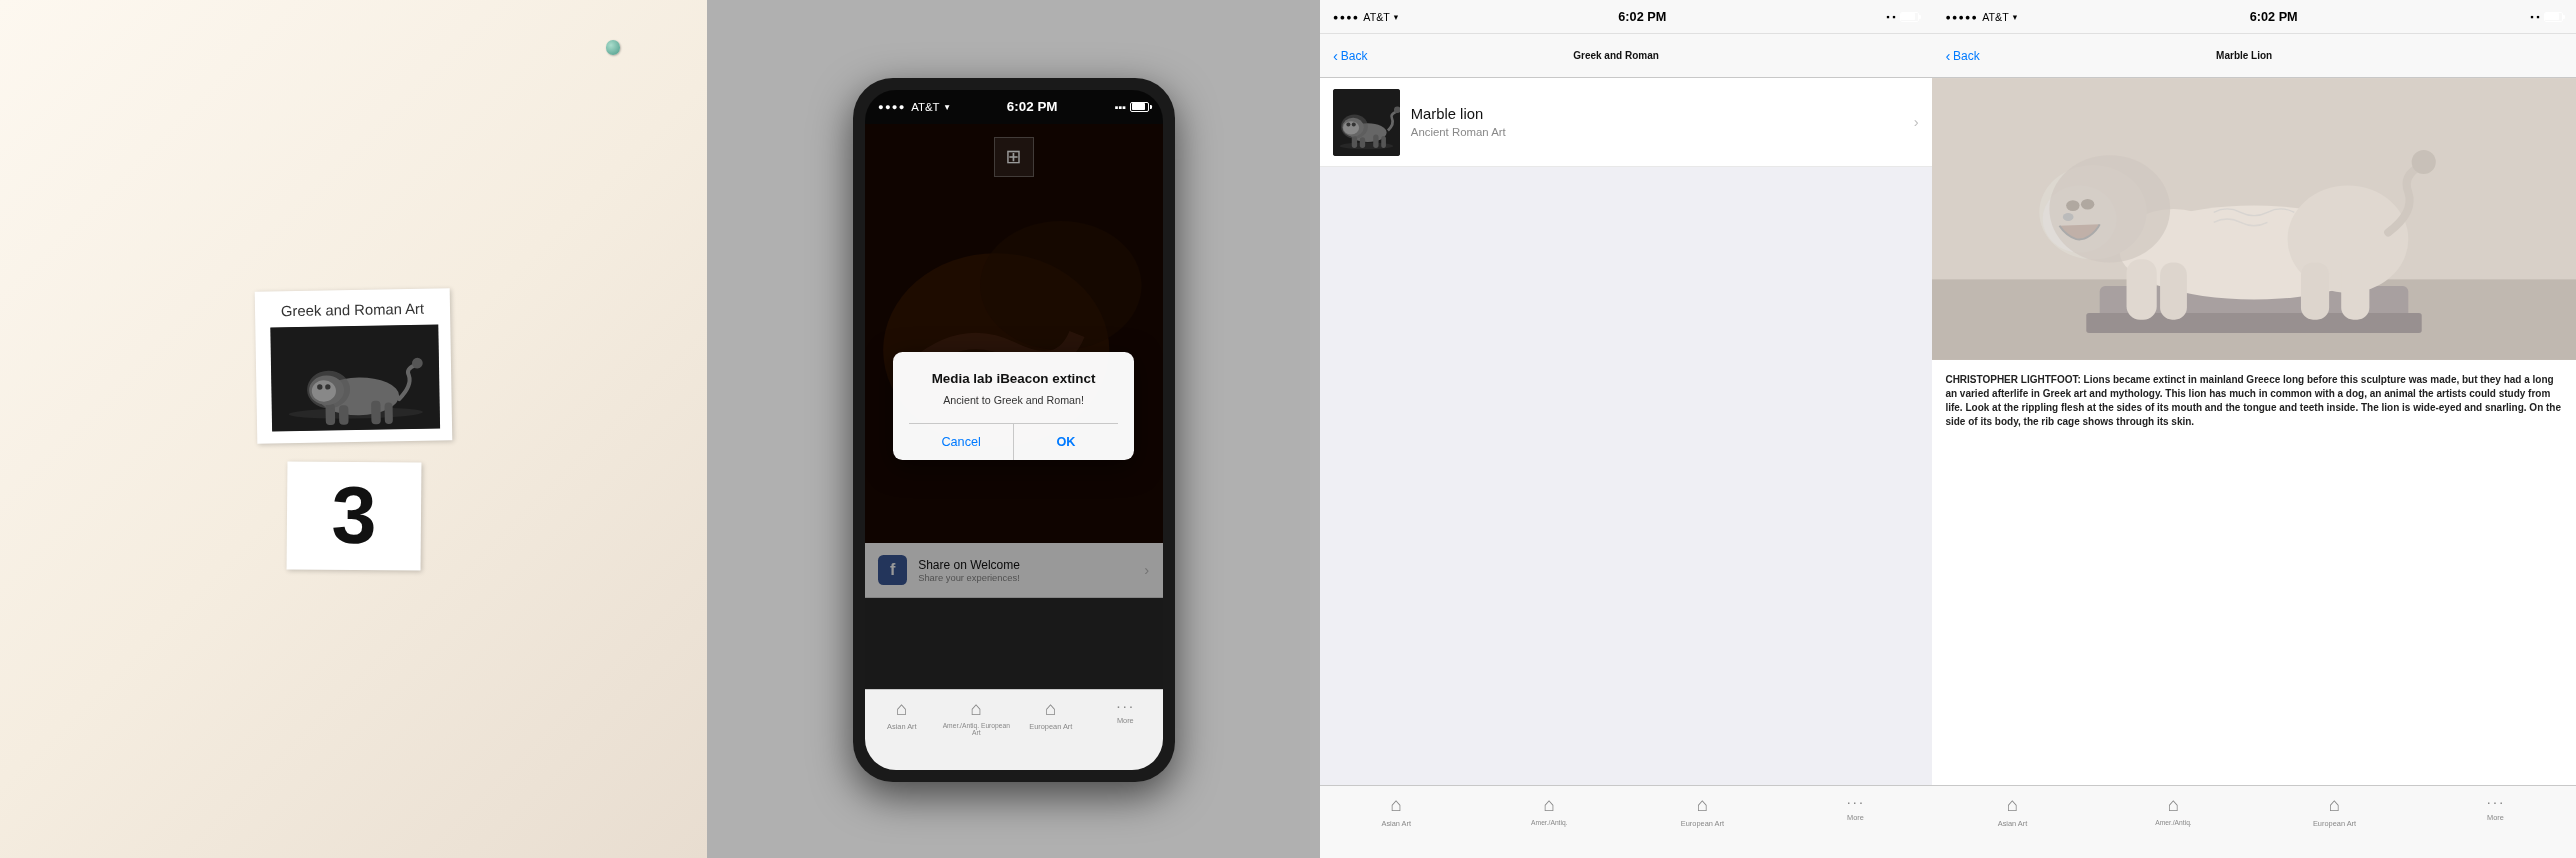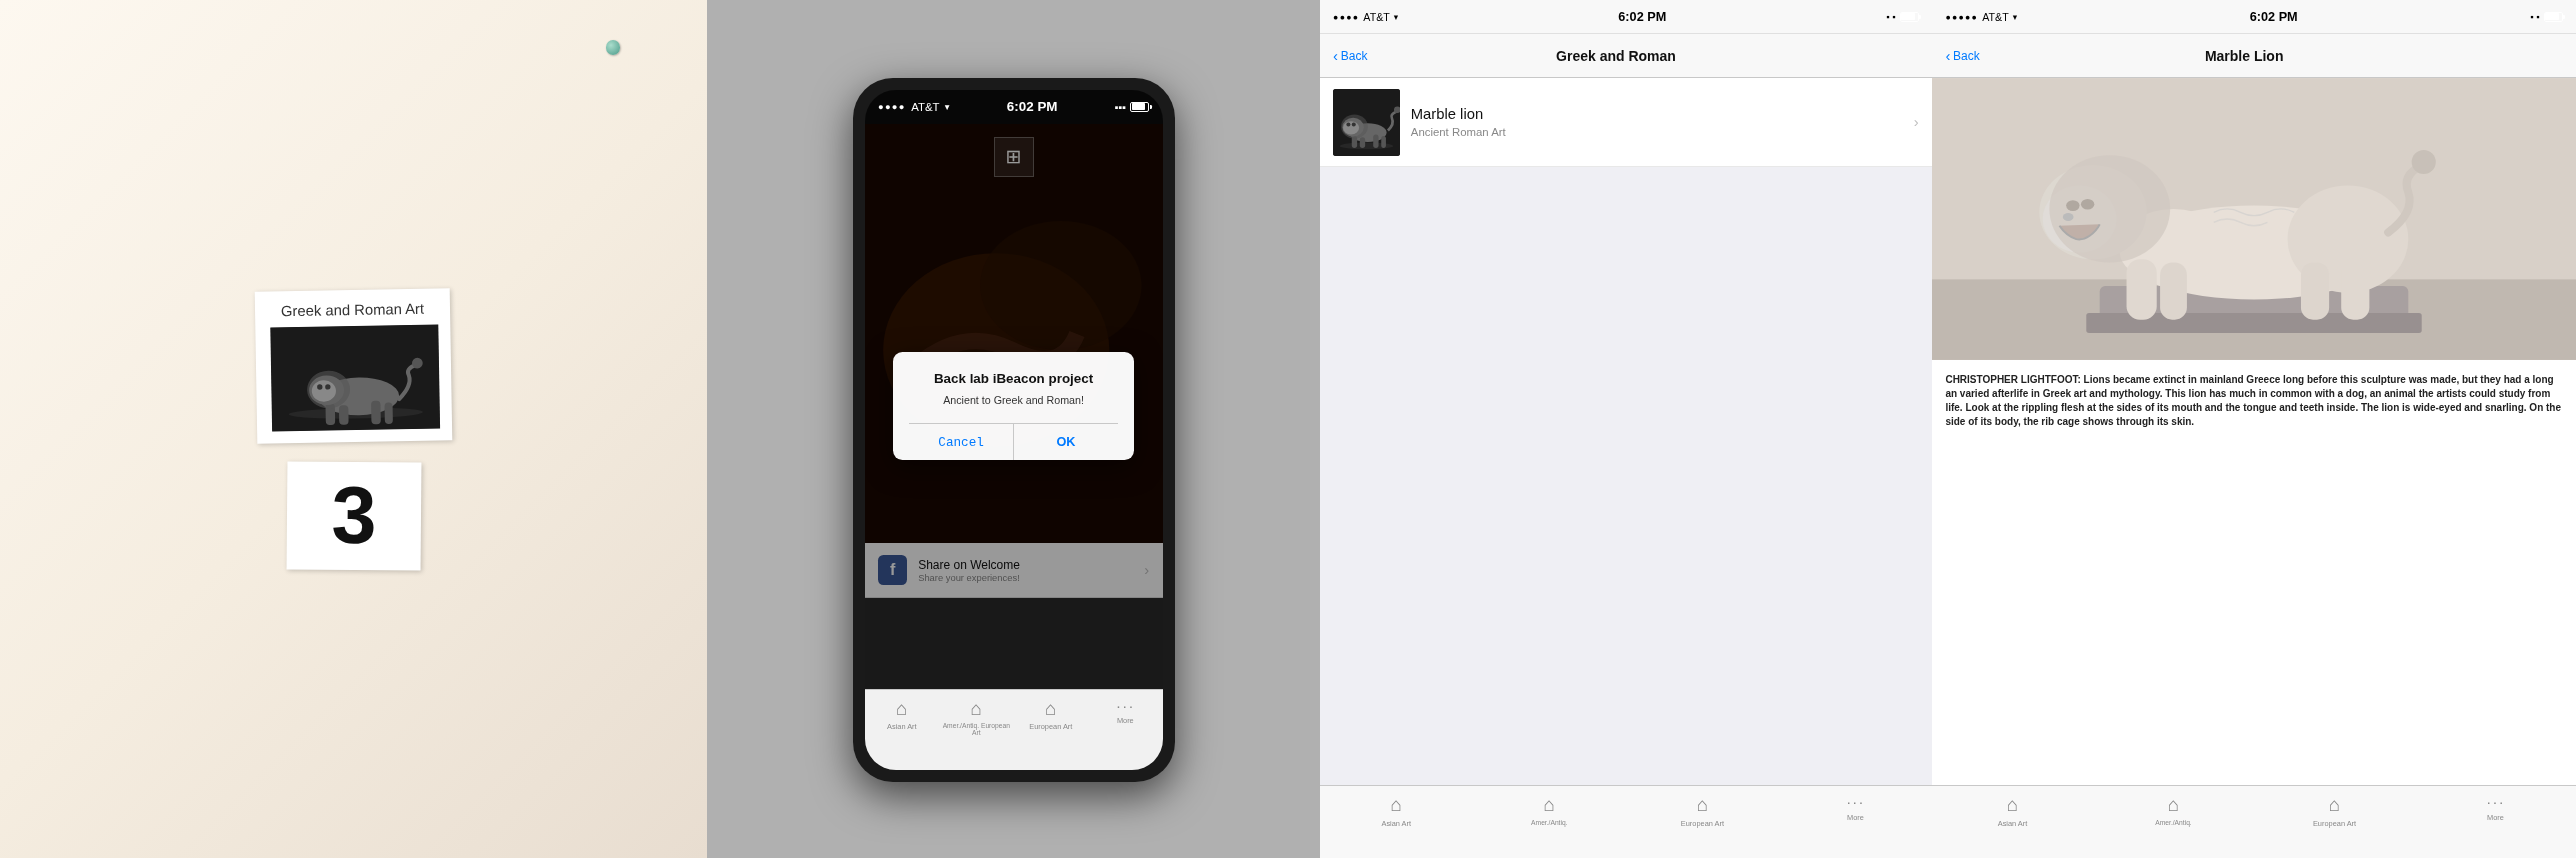--- a/index.html
+++ b/index.html
@@ -239,21 +239,21 @@
       align-items: center;
       justify-content: center;
       font-size: 12.7px;
       cursor: pointer;
       color: #007AFF;
     }
     .alert-btn-divider {
       width: 0.7px;
       background: #c8c8c8;
     }
-    .alert-btn-cancel { font-weight: normal; font-family: Liberation Mono, monospace; }
+    .alert-btn-cancel { font-weight: normal; }
     .alert-btn-ok { font-weight: bold; }
     .facebook-row {
       display: flex;
       align-items: center;
       padding: 12px 13.4px;
       background: white;
       border-bottom: 0.7px solid #ddd;
       gap: 10.7px;
     }
     .facebook-icon {
@@ -337,21 +337,21 @@
     }
     .nav-back {
       display: flex;
       align-items: center;
       color: #007AFF;
       font-size: 12px;
       gap: 2.7px;
     }
     .nav-chevron { font-size: 14.8px; }
     .nav-title {
-      font-size: 14px;
+      font-size: 10px;
       font-weight: 600;
       color: #111;
     }
     .nav-right { width: 54px; }
 
     .list-item-row {
       display: flex;
       align-items: center;
       padding: 10.7px 13.4px;
       border-bottom: 0.7px solid #e8e8e8;
@@ -503,21 +503,21 @@
           </div>
           <div class="facebook-text-group">
             <div class="facebook-title">Share on Welcome</div>
             <div class="facebook-subtitle">Share your experiences!</div>
           </div>
           <span class="facebook-chevron">›</span>
         </div>
 
         <div class="dialog-overlay">
           <div class="alert-dialog">
-            <div class="alert-title">Back lab iBeacon project</div>
+            <div class="alert-title">Media lab iBeacon extinct</div>
             <div class="alert-message">Ancient to Greek and Roman!</div>
             <div class="alert-divider"></div>
             <div class="alert-buttons">
               <div class="alert-btn alert-btn-cancel">Cancel</div>
               <div class="alert-btn-divider"></div>
               <div class="alert-btn alert-btn-ok">OK</div>
             </div>
           </div>
         </div>
 

